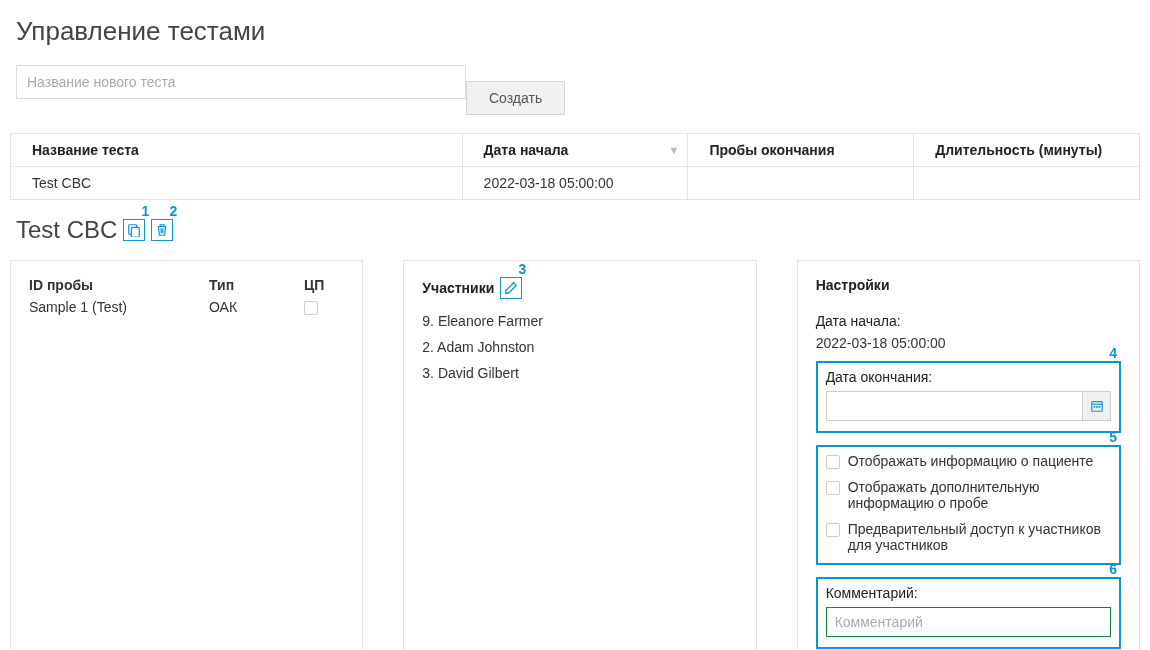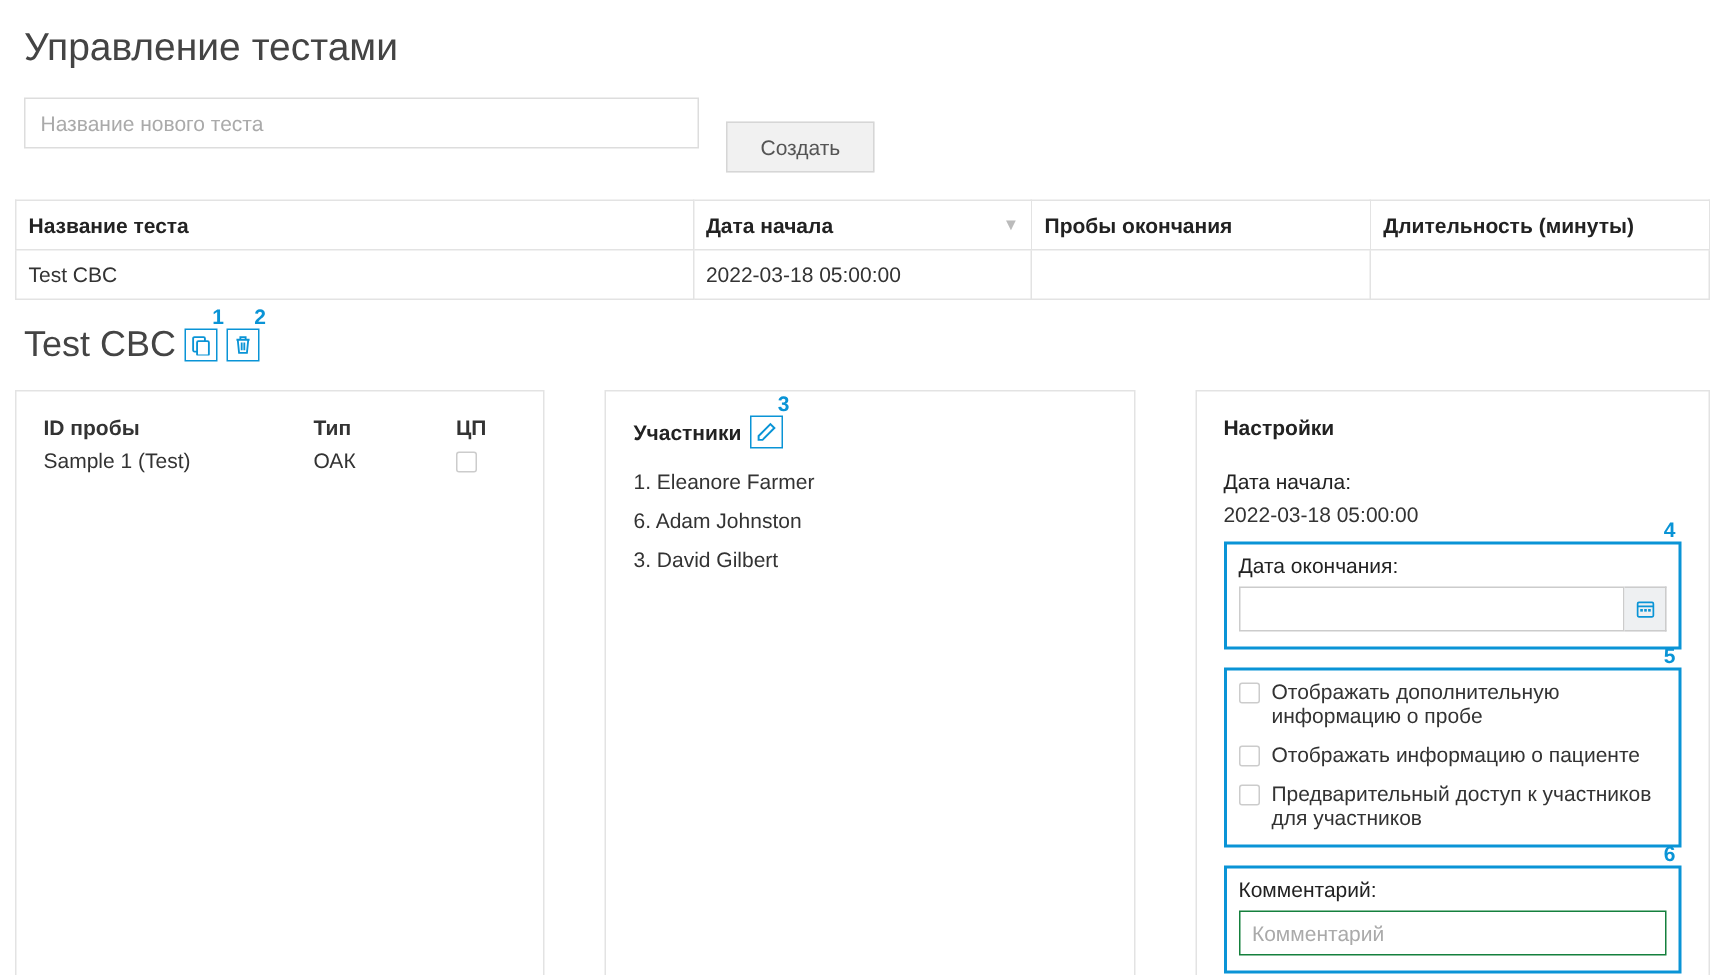--- a/index.html
+++ b/index.html
@@ -1,23 +1,23 @@
 <!DOCTYPE html>
 <html><head>
 <meta charset="utf-8">
 <style>
   * { box-sizing: border-box; margin: 0; padding: 0; }
   body { font-family: "Segoe UI", Arial, sans-serif; font-size: 14px; color: #333; background: #fff; padding: 10px; }
   h1 { font-size: 26px; font-weight: 400; color: #444; margin: 6px 0 18px 6px; }
-  .create-row { display: flex; gap: 18px; margin: 0 0 18px 6px; }
+  .create-row { display: flex; gap: 0; margin: 0 0 18px 6px; }
   .create-row input[type=text] { width: 450px; height: 34px; padding: 6px 10px; border: 1px solid #ddd; background: #fff; font-size: 14px; color: #333; }
   .create-row input::placeholder { color: #aaa; }
   .btn { height: 34px; padding: 6px 22px; border: 1px solid #d6d6d6; background: #f1f1f1; color: #555; font-size: 14px; cursor: pointer; margin-top: 16px; }
   table.data { width: 100%; border-collapse: collapse; margin-bottom: 16px; }
-  table.data th, table.data td { border: 1px solid #e3e3e3; padding: 8px 8px; text-align: left; font-size: 14px; }
+  table.data th, table.data td { border: 1px solid #e3e3e3; padding: 8px 21px; text-align: left; font-size: 14px; }
   table.data th { font-weight: 700; color: #222; background: #fff; position: relative; }
   .sort-ind { position: absolute; right: 8px; top: 50%; transform: translateY(-50%); color: #bbb; font-size: 11px; }
   h2 { font-size: 24px; font-weight: 400; color: #444; margin: 8px 0 16px 6px; display: flex; align-items: center; gap: 6px; }
   .iconbtn { width: 22px; height: 22px; border: 1px solid #0a94d6; display: inline-flex; align-items: center; justify-content: center; cursor: pointer; color: #0a94d6; background: #fff; }
   .iconbtn svg { width: 14px; height: 14px; }
   .annot-wrap { position: relative; display: inline-flex; }
   .annot { position: absolute; top: -16px; right: -4px; color: #0a94d6; font-weight: 700; font-size: 14px; }
   .panels { display: flex; gap: 40px; align-items: stretch; }
   .panel { border: 1px solid #e3e3e3; padding: 16px 18px; min-height: 410px; display: flex; flex-direction: column; }
   .panel.samples { width: 355px; }
@@ -115,22 +115,22 @@
       <span class="annot-wrap">
         <span class="annot">3</span>
         <span class="iconbtn">
           <svg viewBox="0 0 16 16" fill="none" stroke="currentColor" stroke-width="1.5">
               <path d="M11 2l3 3-9 9H2v-3l9-9z"></path>
             </svg>
         </span>
       </span>
     </div>
     <ul class="plist">
-      <li>1. Eleanore Farmer</li>
-      <li>6. Adam Johnston</li>
+      <li>9. Eleanore Farmer</li>
+      <li>2. Adam Johnston</li>
       <li>3. David Gilbert</li>
     </ul>
   </div>
 
   <div class="panel settings">
     <div class="panel-title">Настройки</div>
 
     <div class="field-label">Дата начала:</div>
     <div class="field-value">2022-03-18 05:00:00</div>
 
@@ -149,25 +149,25 @@
             </svg>
         </span>
       </div>
     </div>
 
     <div class="hl-box">
       <span class="hl-num">5</span>
       <div class="opts">
         <label class="opt">
           <input type="checkbox" class="chk" style="">
-          <span>Отображать дополнительную информацию о пробе</span>
+          <span>Отображать информацию о пациенте</span>
         </label>
         <label class="opt">
           <input type="checkbox" class="chk" style="">
-          <span>Отображать информацию о пациенте</span>
+          <span>Отображать дополнительную информацию о пробе</span>
         </label>
         <label class="opt">
           <input type="checkbox" class="chk" style="">
           <span>Предварительный доступ к участников для участников</span>
         </label>
       </div>
     </div>
 
     <div class="hl-box">
       <span class="hl-num">6</span>

